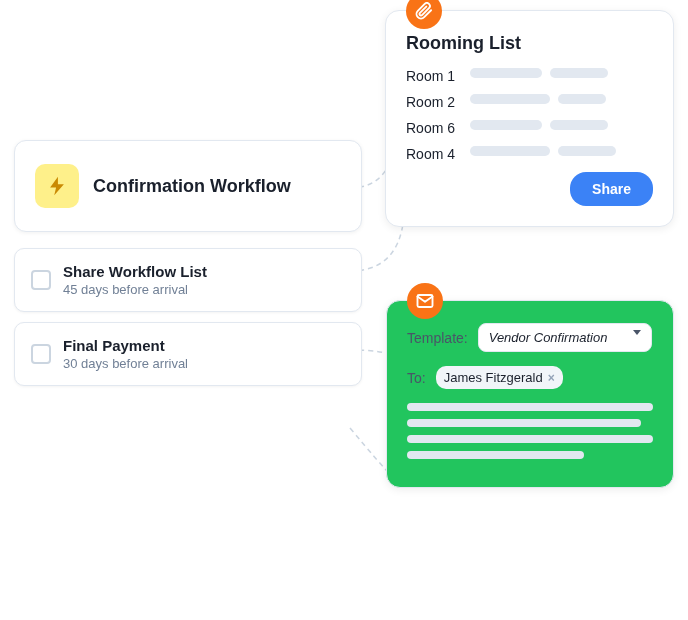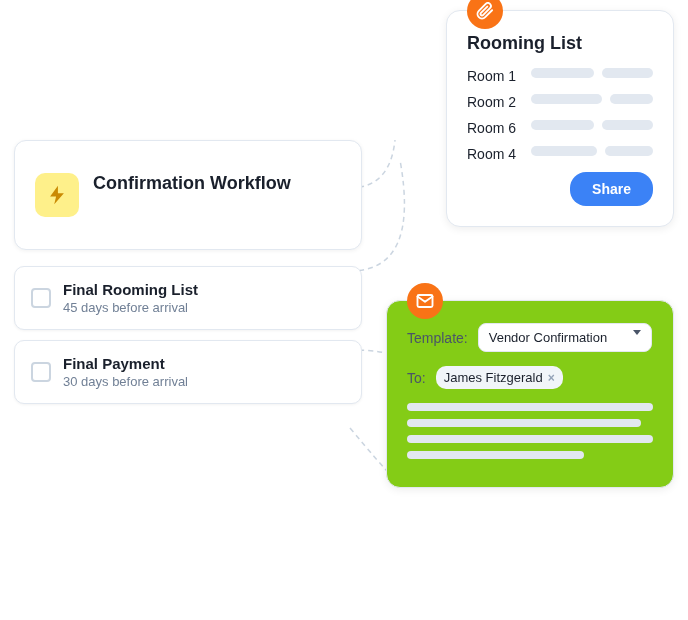--- a/index.html
+++ b/index.html
@@ -17,22 +17,23 @@
       position: absolute;
       left: 14px;
       top: 140px;
       width: 348px;
     }
 
     .workflow-card {
       background: #ffffff;
       border: 1.5px solid #e2e8f0;
       border-radius: 12px;
-      padding: 32px 20px;
-      display: flex;
+      padding: 23px 20px;
+      display: flex;
+      align-items: center;
       gap: 14px;
       margin-bottom: 16px;
       box-shadow: 0 1px 4px rgba(0,0,0,0.06);
     }
 
     .workflow-icon {
       width: 44px;
       height: 44px;
       background: #fef08a;
       border-radius: 10px;
@@ -94,34 +95,34 @@
       width: 688px;
       height: 620px;
       pointer-events: none;
     }
 
     
     .right-top-card {
       position: absolute;
       right: 14px;
       top: 10px;
-      width: 228px;
+      width: 289px;
       background: #ffffff;
       border: 1.5px solid #e2e8f0;
       border-radius: 14px;
       padding: 22px 20px 20px 20px;
       box-shadow: 0 2px 8px rgba(0,0,0,0.07);
     }
 
     .right-bottom-card {
       position: absolute;
       right: 14px;
       top: 300px;
       width: 288px;
-      background: #84cc16;
+      background: #22c55e;
       border: 1.5px solid #e2e8f0;
       border-radius: 14px;
       padding: 22px 20px 20px 20px;
       box-shadow: 0 2px 8px rgba(0,0,0,0.07);
     }
 
     .card-badge {
       position: absolute;
       top: -18px;
       left: 20px;
@@ -201,20 +202,21 @@
       display: flex;
       align-items: flex-start;
       gap: 24px;
       border: 1.5px solid #e2e8f0;
       border-radius: 8px;
       padding: 6px 10px;
       font-size: 13px;
       color: #1a202c;
       background: #fff;
       cursor: pointer;
+      font-style: italic;
     }
 
     .tag-pill {
       display: flex;
       align-items: center;
       gap: 5px;
       background: #f1f5f9;
       border-radius: 10px;
       padding: 4px 8px;
       font-size: 13px;
@@ -286,21 +288,21 @@
       <svg viewBox="0 0 24 24" fill="#ca8a04">
         <path d="M13 2L4.5 13.5H11L9 22L19.5 10H13L13 2Z"></path>
       </svg>
     </div>
     <span class="workflow-title">Confirmation Workflow</span>
   </div>
 
   <div class="task-card">
     <div class="checkbox"></div>
     <div class="task-info">
-      <div class="task-title">Final Rooming List</div>
+      <div class="task-title">Share Workflow List</div>
       <div class="task-subtitle">45 days before arrival</div>
     </div>
   </div>
 
   <div class="task-card">
     <div class="checkbox"></div>
     <div class="task-info">
       <div class="task-title">Final Payment</div>
       <div class="task-subtitle">30 days before arrival</div>
     </div>

